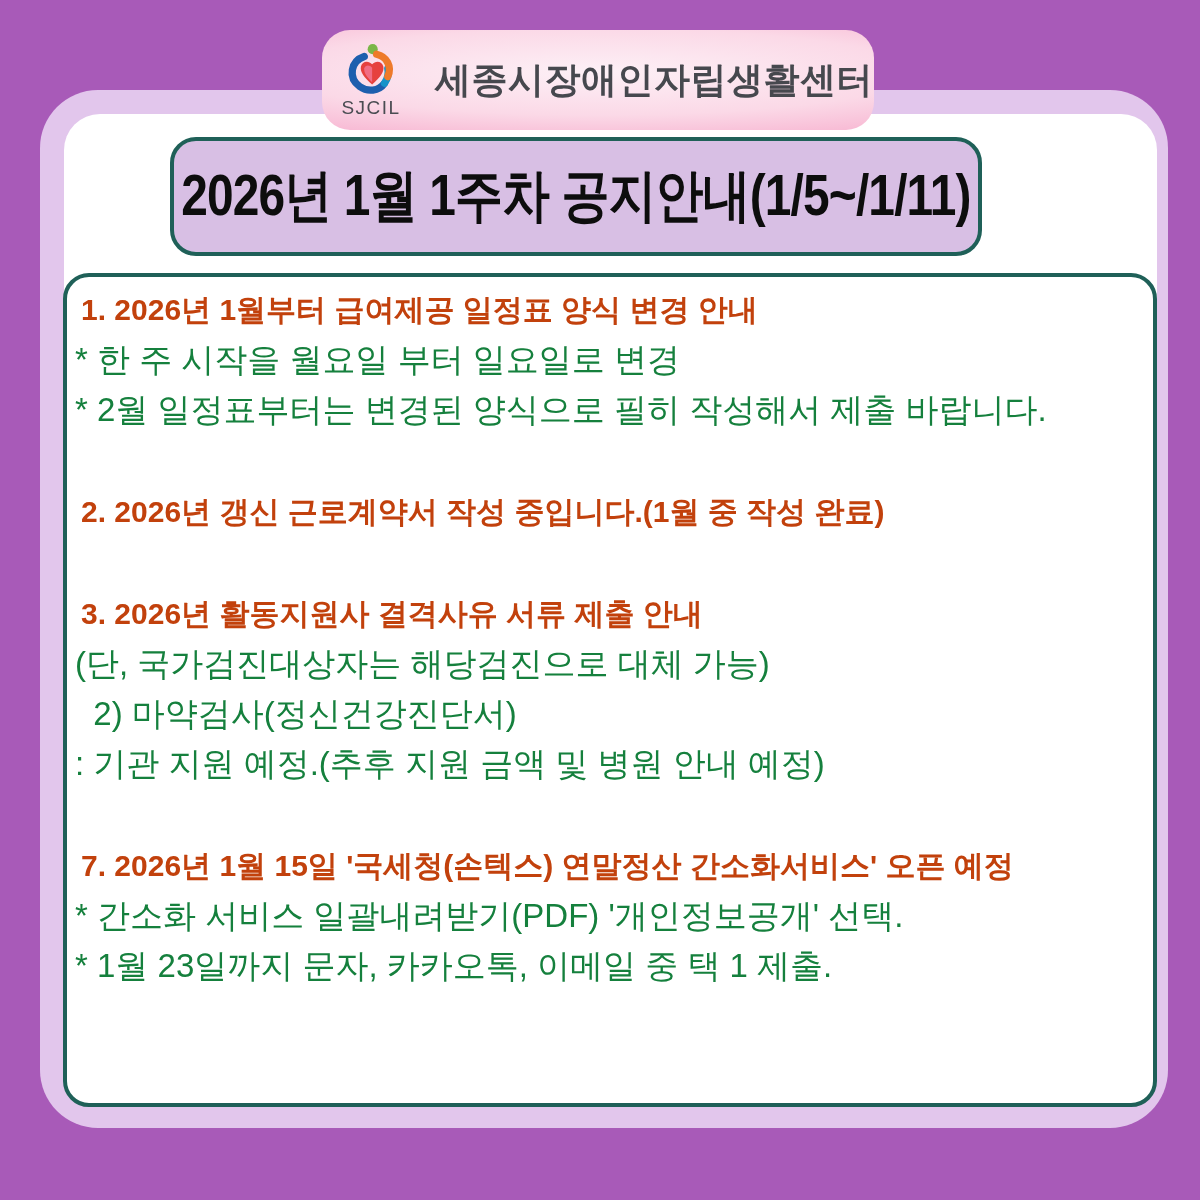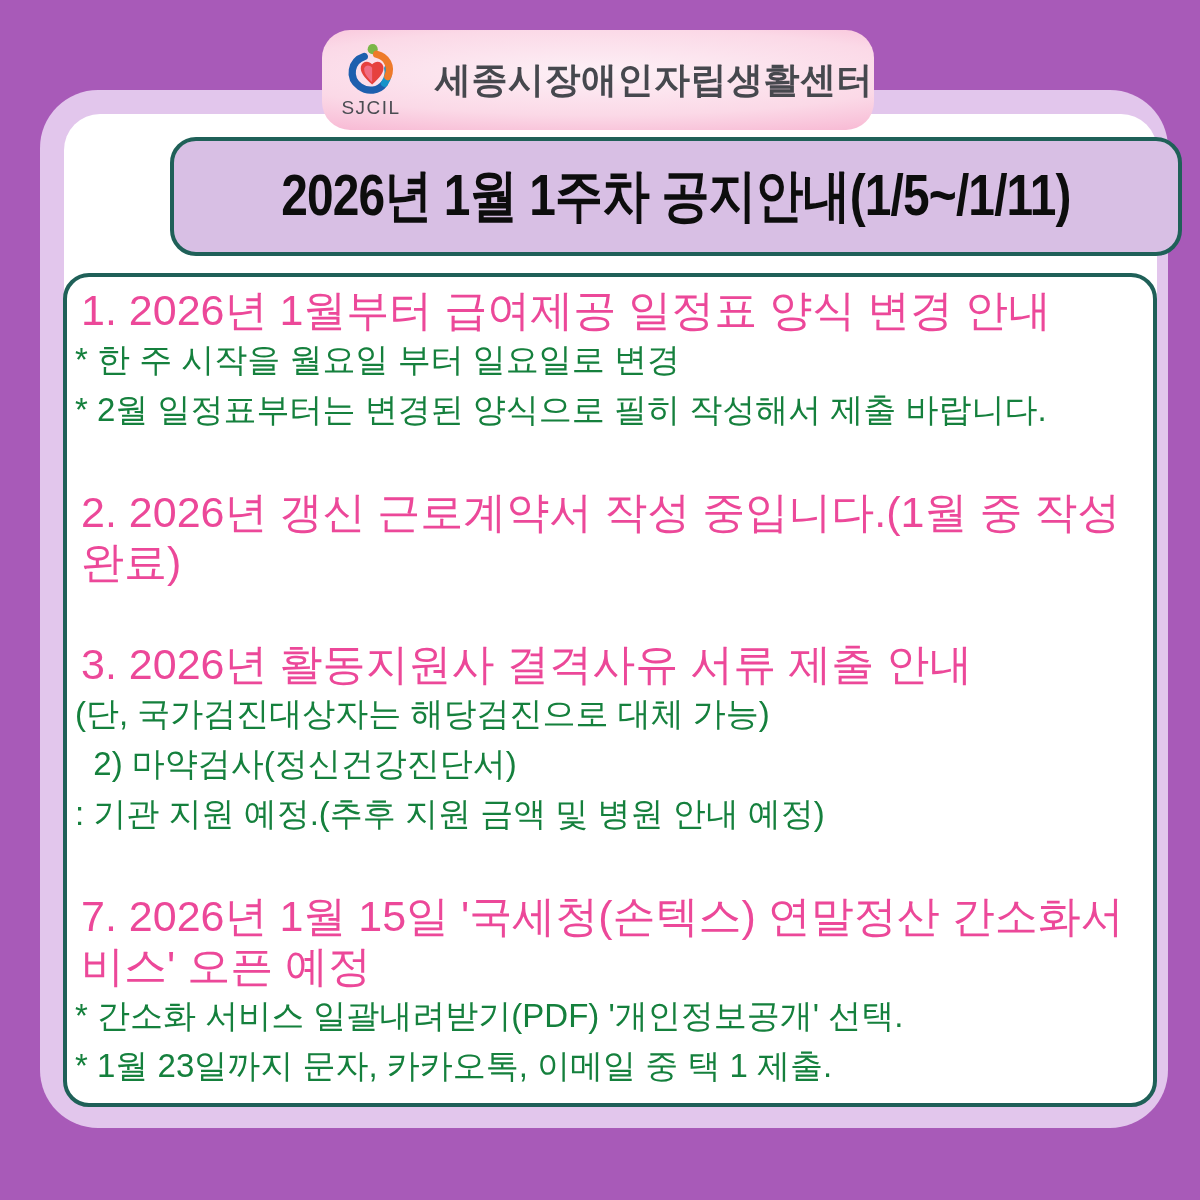--- a/index.html
+++ b/index.html
@@ -30,41 +30,41 @@
   .logo-acronym{
     font-size:19px;font-weight:normal;color:#4a4c52;letter-spacing:1.5px;margin-top:-2px;
   }
   .org-lines{display:flex;flex-direction:row;justify-content:center;}
   .org-line{
     font-size:36px;font-weight:bold;color:#46484e;line-height:38px;letter-spacing:0.5px;
     white-space:nowrap;
   }
   
   .title-box{
-    position:absolute;left:170px;top:137px;width:1012px;height:119px;
+    position:absolute;left:170px;top:137px;width:812px;height:119px;
     background:#d8bfe4;border:4px solid #1f6058;border-radius:26px;
     box-sizing:border-box;display:flex;align-items:center;justify-content:center;
     z-index:4;
   }
   .title-text{
     display:inline-block;transform:scaleX(0.84);transform-origin:center;
     font-size:57px;font-weight:bold;color:#0d0d0d;letter-spacing:-1px;white-space:nowrap;
   }
   
   .content-box{
     position:absolute;left:63px;top:273px;width:1094px;height:834px;
     background:#ffffff;border:4px solid #1f6058;border-radius:26px;
     box-sizing:border-box;padding:8px 20px 0 6px;
     z-index:4;overflow:hidden;
   }
   .section{margin-top:52px;}
   .section:first-child{margin-top:0;}
   .section p{margin:0;line-height:50px;white-space:pre-wrap;}
   .sec-heading{
-    font-size:43px;font-weight:normal;color:#ec4899;padding-left:8px;
+    font-size:30px;font-weight:bold;color:#c2410c;padding-left:8px;
   }
   .sec-line{
     font-size:33px;font-weight:normal;color:#15803d;padding-left:2px;
   }
 </style>
 </head>
 <body>
 
 <div class="frame">
   <div class="frame-inner"></div>

